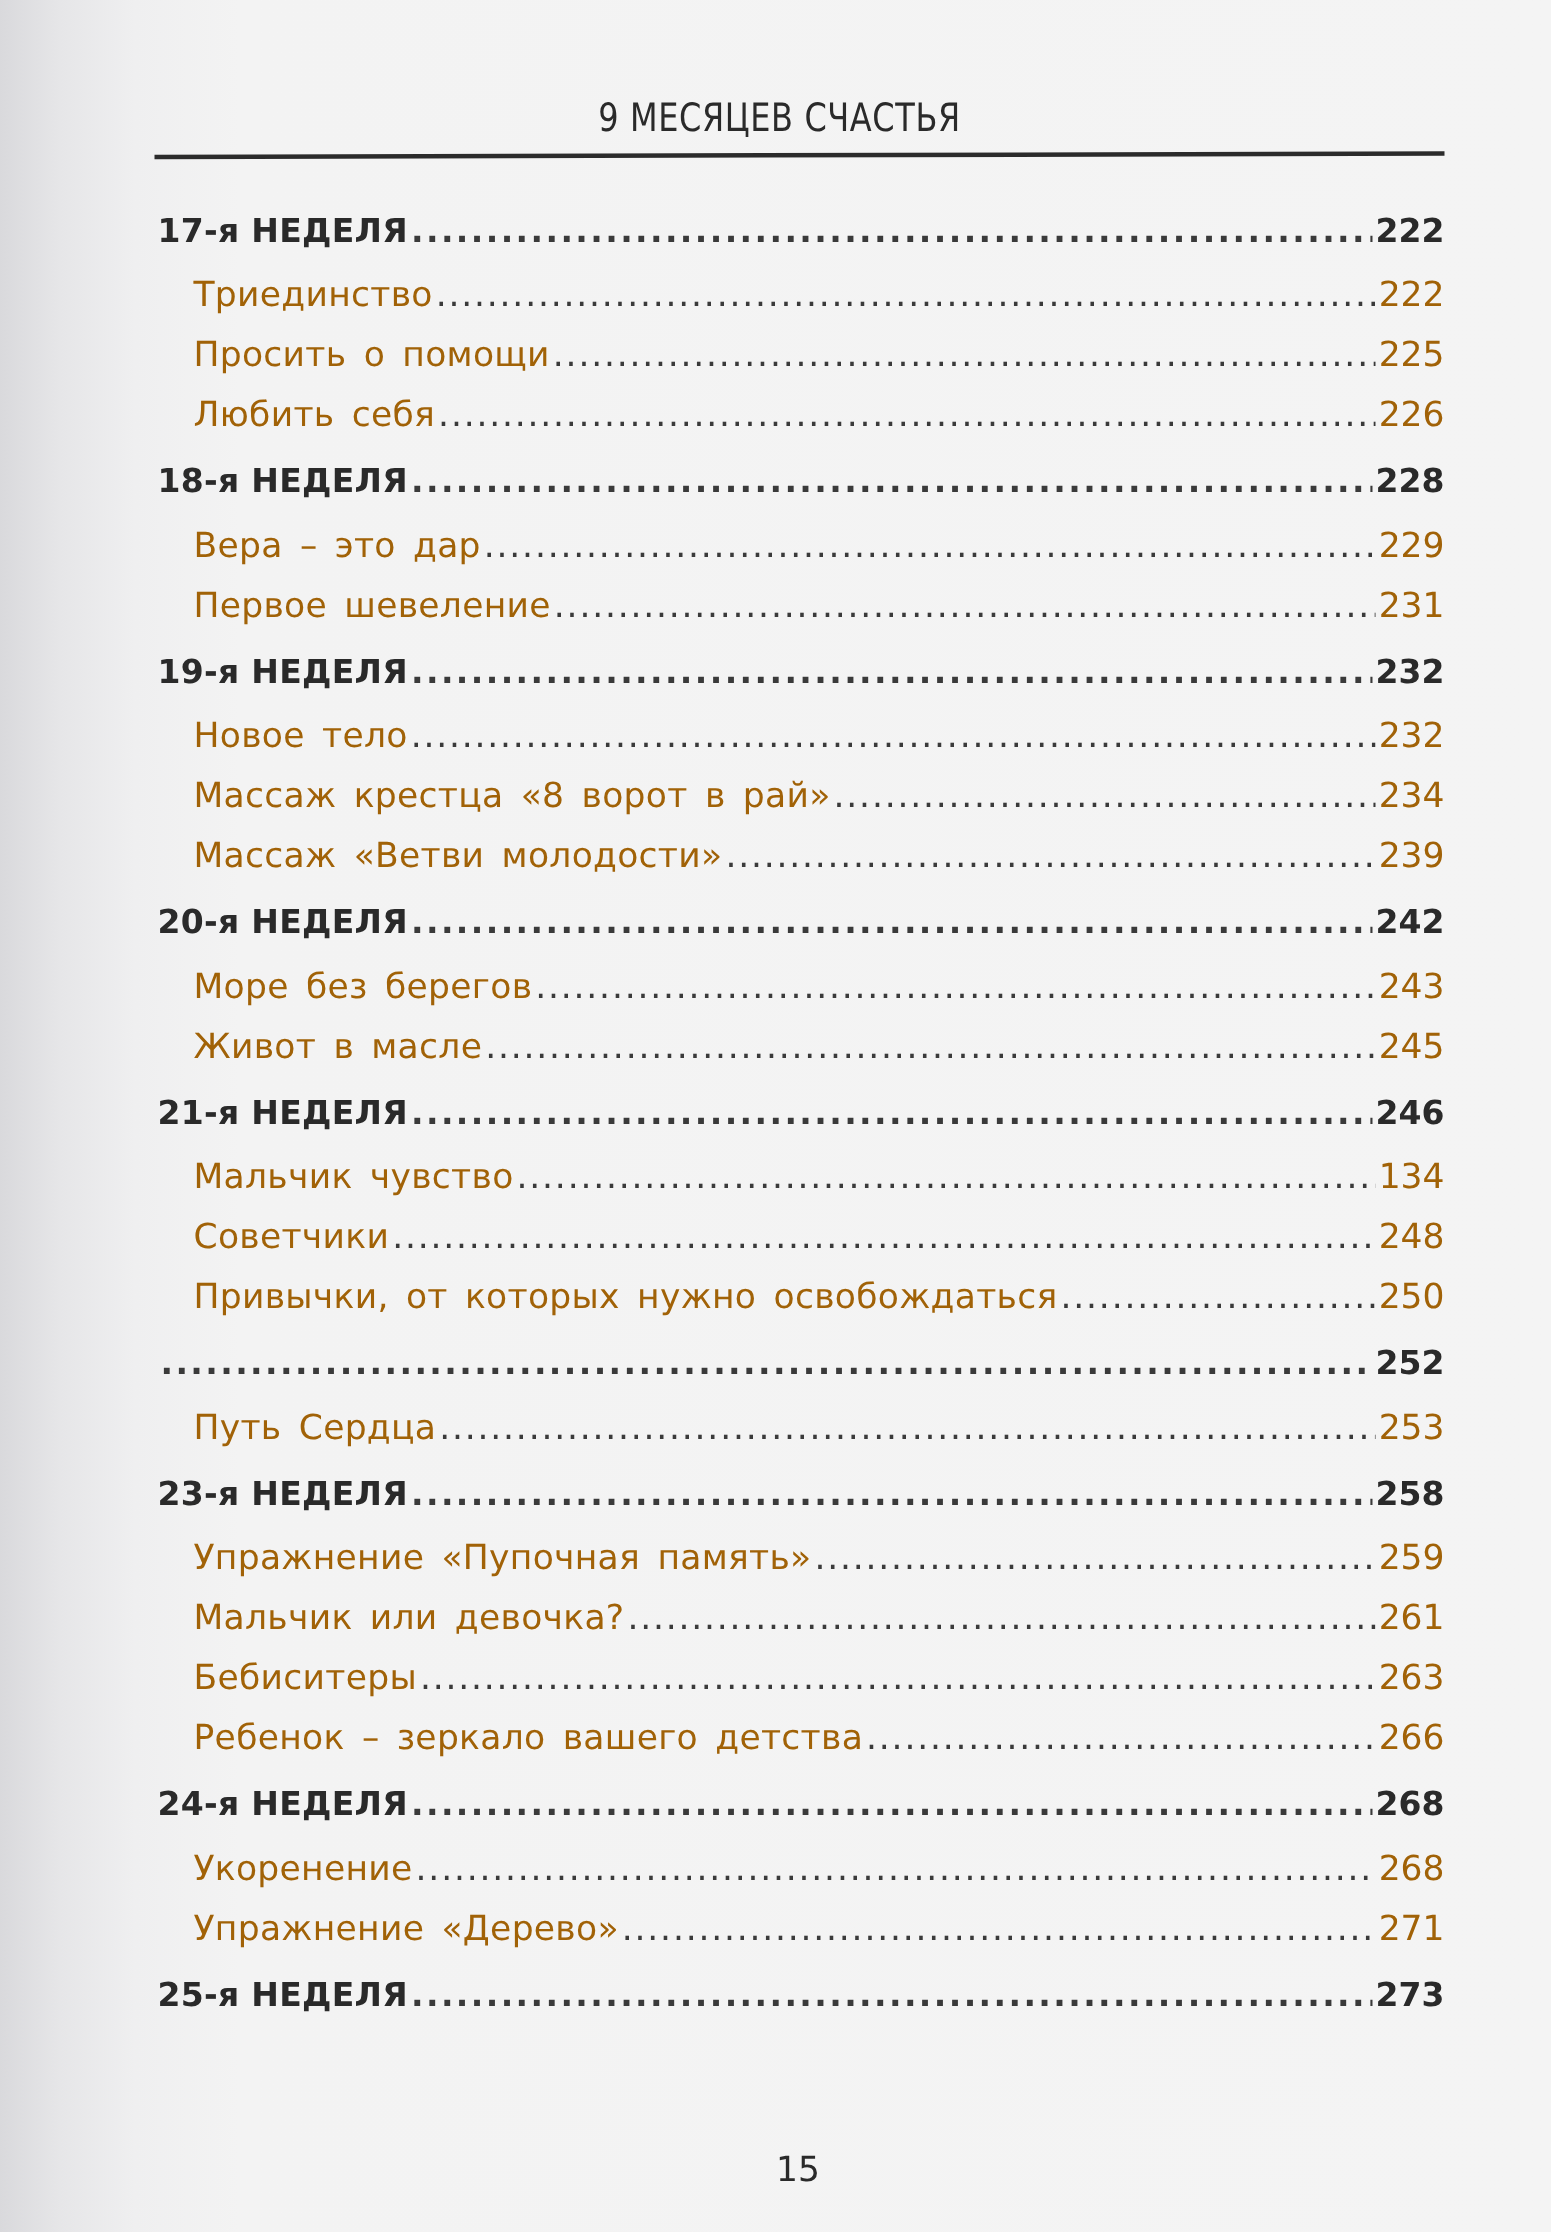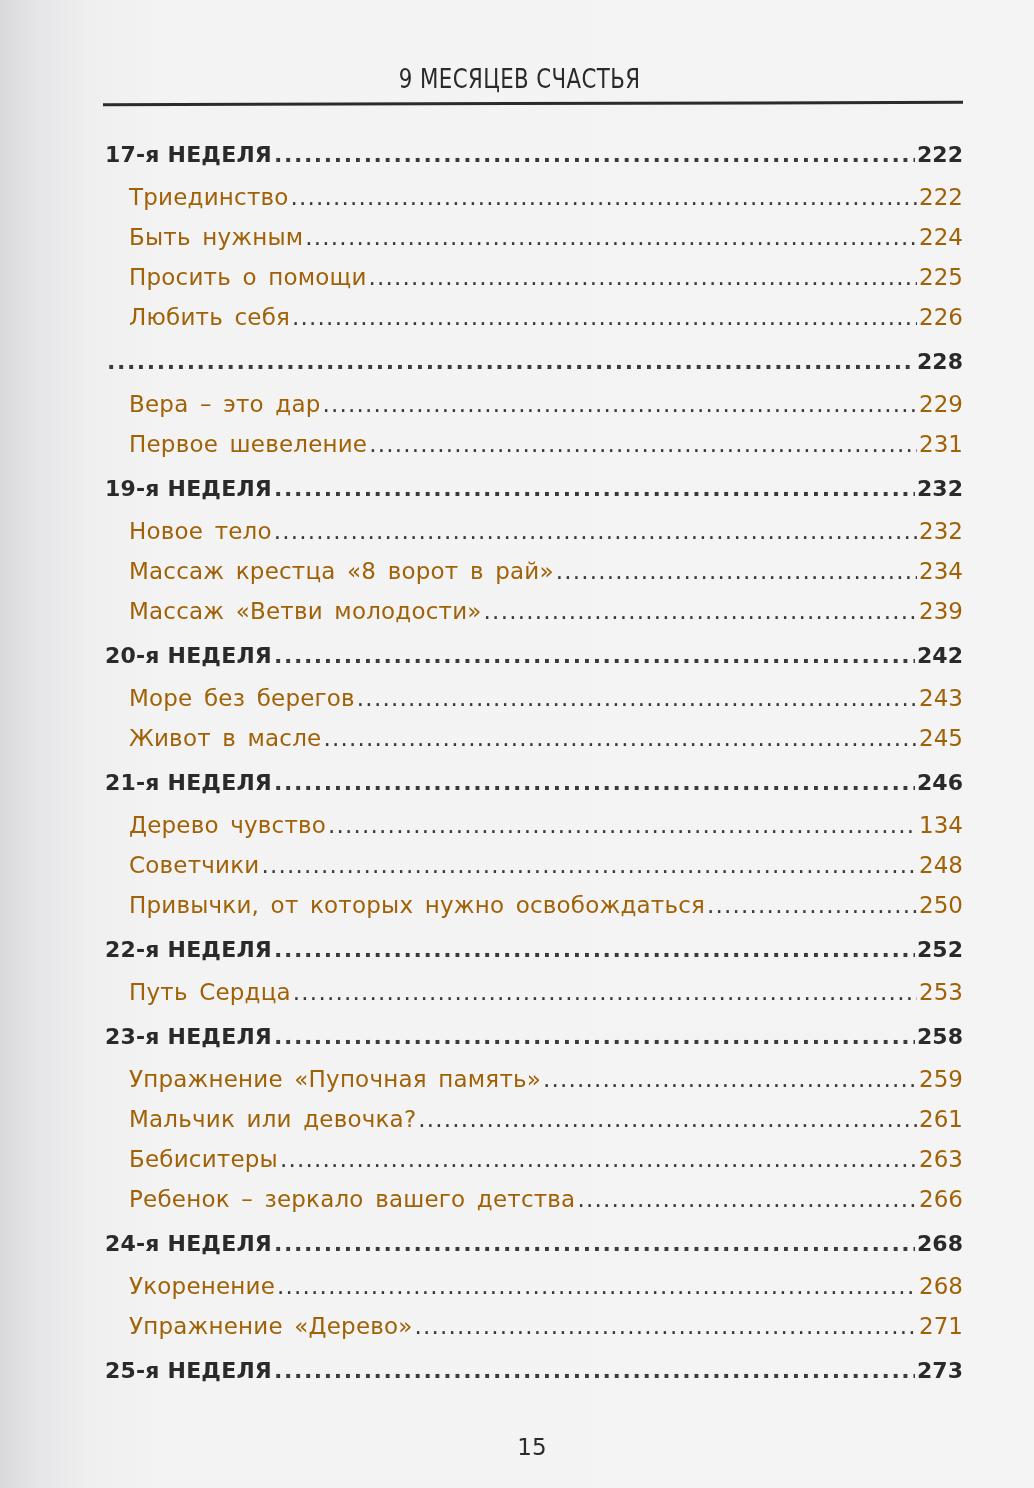--- a/index.html
+++ b/index.html
@@ -120,36 +120,32 @@
         <span class="toc-title">17-я  НЕДЕЛЯ</span>
         <span class="toc-leader"></span>
         <span class="toc-page">222</span>
       </li>
     <li class="toc-row sub">
         <span class="toc-title">Триединство</span>
         <span class="toc-leader"></span>
         <span class="toc-page">222</span>
       </li>
     <li class="toc-row sub">
-        <span class="toc-title">Быть нужным</span>
-        <span class="toc-leader"></span>
-        <span class="toc-page">224</span>
-      </li>
-    <li class="toc-row sub">
         <span class="toc-title">Просить о помощи</span>
         <span class="toc-leader"></span>
         <span class="toc-page">225</span>
       </li>
     <li class="toc-row sub">
         <span class="toc-title">Любить себя</span>
         <span class="toc-leader"></span>
         <span class="toc-page">226</span>
       </li>
 
     <li class="toc-row week">
+        <span class="toc-title">18-я  НЕДЕЛЯ</span>
         <span class="toc-leader"></span>
         <span class="toc-page">228</span>
       </li>
     <li class="toc-row sub">
         <span class="toc-title">Вера – это дар</span>
         <span class="toc-leader"></span>
         <span class="toc-page">229</span>
       </li>
     <li class="toc-row sub">
         <span class="toc-title">Первое шевеление</span>
@@ -193,37 +189,36 @@
         <span class="toc-leader"></span>
         <span class="toc-page">245</span>
       </li>
 
     <li class="toc-row week">
         <span class="toc-title">21-я  НЕДЕЛЯ</span>
         <span class="toc-leader"></span>
         <span class="toc-page">246</span>
       </li>
     <li class="toc-row sub">
-        <span class="toc-title">Дерево чувство</span>
+        <span class="toc-title">Мальчик чувство</span>
         <span class="toc-leader"></span>
         <span class="toc-page">134</span>
       </li>
     <li class="toc-row sub">
         <span class="toc-title">Советчики</span>
         <span class="toc-leader"></span>
         <span class="toc-page">248</span>
       </li>
     <li class="toc-row sub">
         <span class="toc-title">Привычки, от которых нужно освобождаться</span>
         <span class="toc-leader"></span>
         <span class="toc-page">250</span>
       </li>
 
     <li class="toc-row week">
-        <span class="toc-title">22-я  НЕДЕЛЯ</span>
         <span class="toc-leader"></span>
         <span class="toc-page">252</span>
       </li>
     <li class="toc-row sub">
         <span class="toc-title">Путь Сердца</span>
         <span class="toc-leader"></span>
         <span class="toc-page">253</span>
       </li>
 
     <li class="toc-row week">

